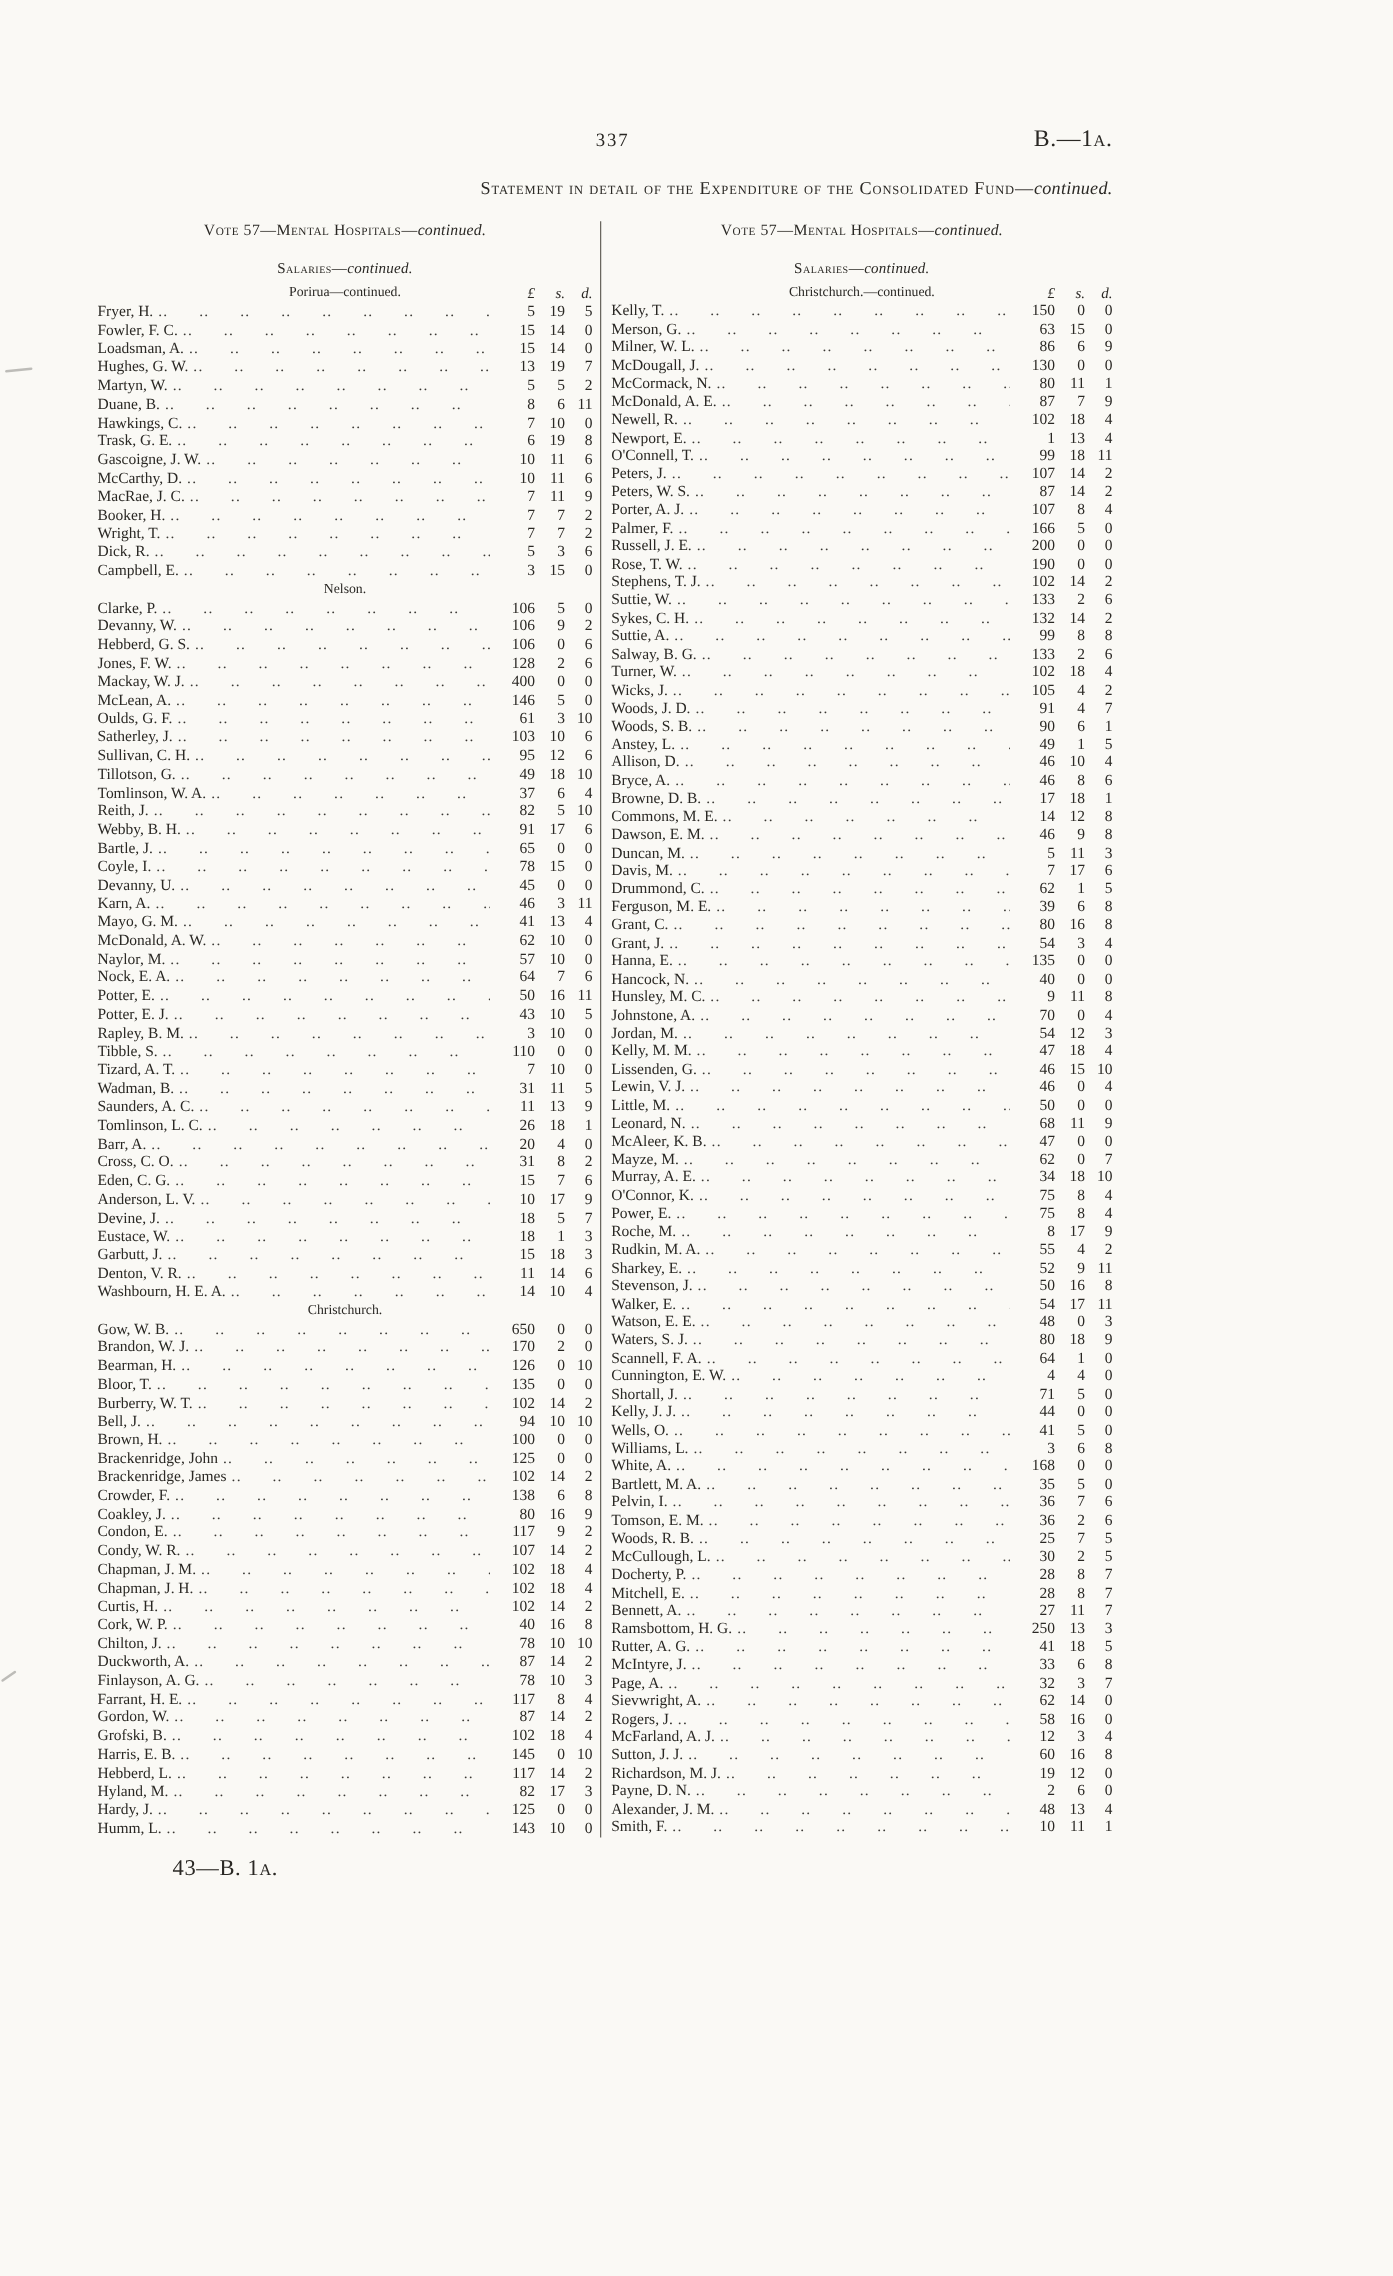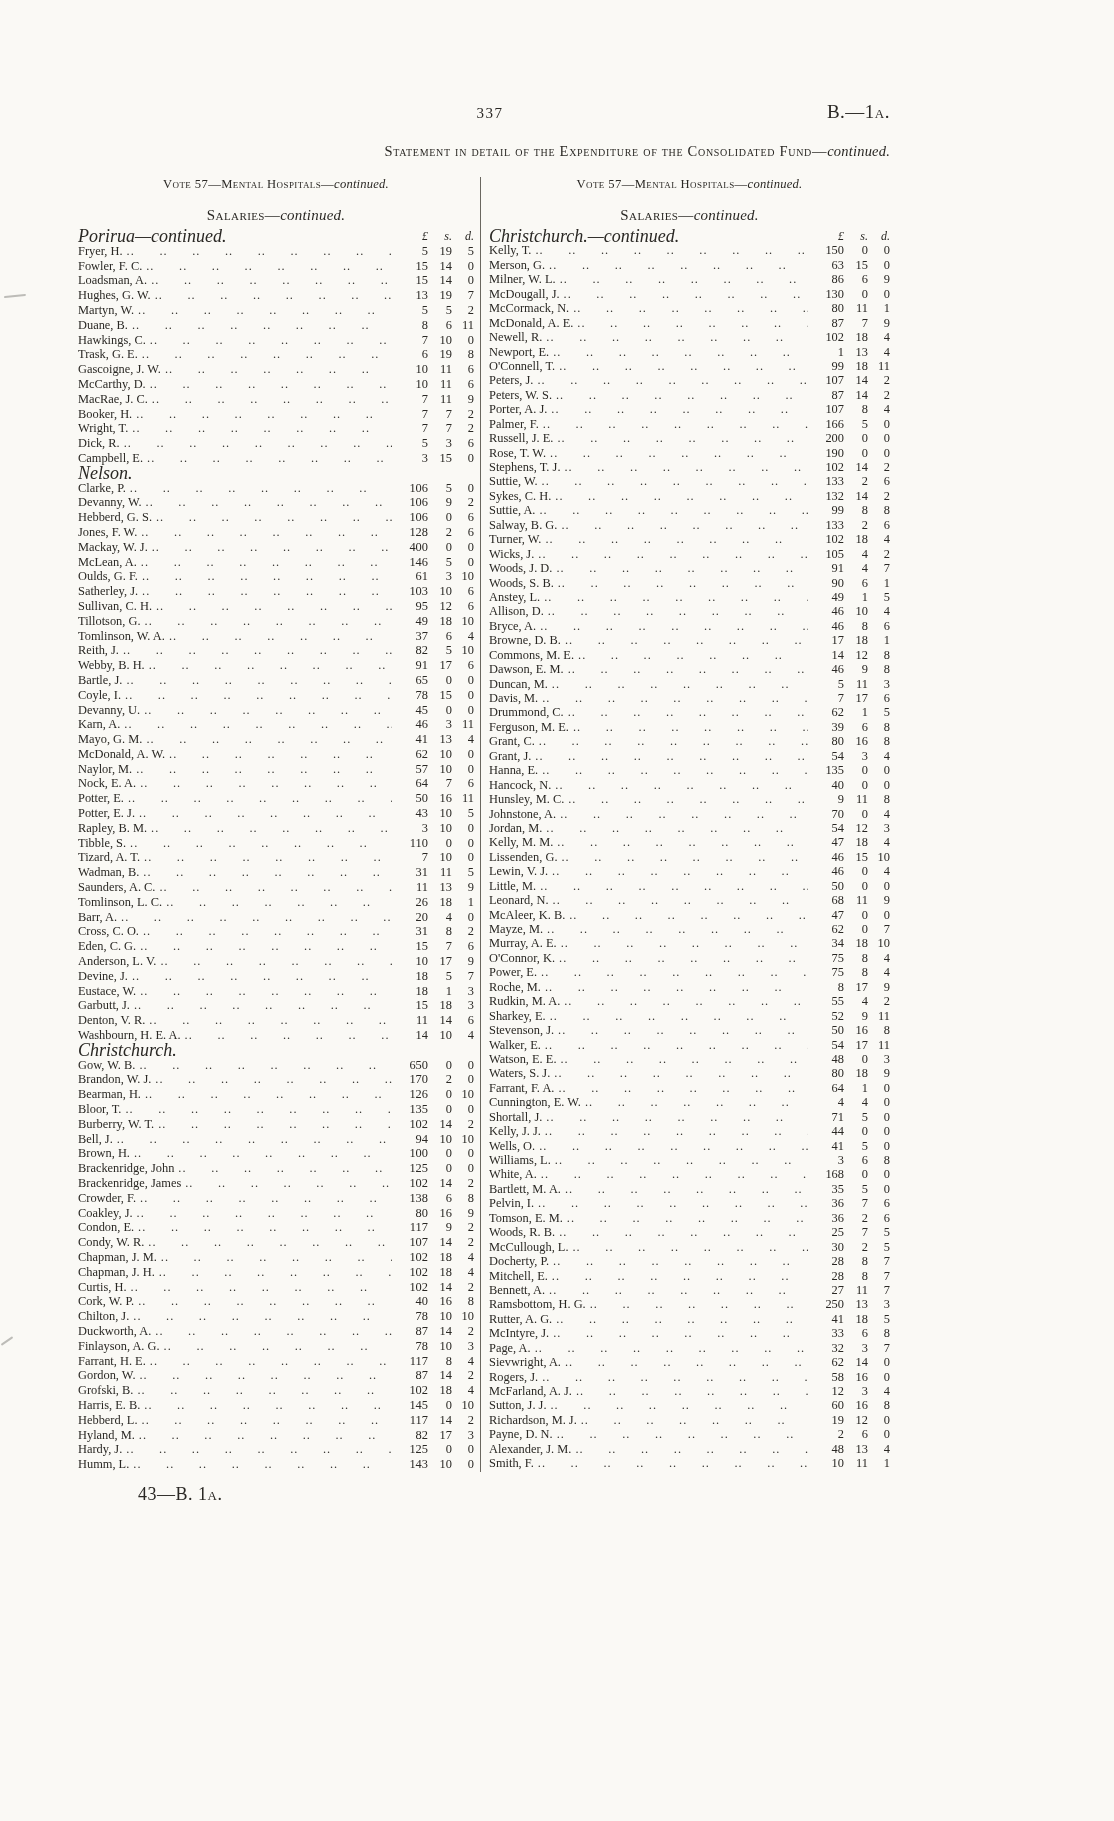--- a/index.html
+++ b/index.html
@@ -19,26 +19,26 @@
 
   .main-title { margin-top: 16px; height: 20px; text-align: right; font-variant: small-caps; font-size: 14.5px; letter-spacing: .7px; }
   .ital { font-style: italic; font-variant: normal; letter-spacing: .2px; }
 
   .columns { display: flex; margin-top: 14px; }
   .col { box-sizing: border-box; }
   .col-left { width: 402px; padding-right: 6px; }
   .col-right { width: 410px; border-left: 1px solid #6a675f; padding-left: 8px; }
 
   .vote-heading { text-align: center; font-variant: small-caps; font-size: 12.6px; letter-spacing: .4px; margin-bottom: 15px; white-space: nowrap; }
-  .salaries-heading { text-align: center; font-variant: small-caps; font-size: 15px; letter-spacing: .4px; margin-bottom: 5px; }
+  .salaries-heading { text-align: center; font-variant: small-caps; font-size: 12px; letter-spacing: .4px; margin-bottom: 5px; }
 
   .section-header { position: relative; }
   .col-left .section-header, .col-left .entry-row { height: 14.8px; line-height: 14.8px; }
   .col-right .section-header, .col-right .entry-row { height: 14.45px; line-height: 14.45px; }
-  .section-title { display: block; font-style: italic; font-size: 18px; }
+  .section-title { display: block; text-align: center; font-size: 11px; }
   .currency-header { position: absolute; right: 0; top: 0; display: flex; font-style: italic; font-size: 12px; }
 
   .entry-row { display: flex; align-items: baseline; font-size: 12.4px; overflow: hidden; }
   .entry-name { white-space: nowrap; flex: 0 0 auto; }
   .dots { flex: 1 1 auto; overflow: hidden; white-space: nowrap; padding: 0 4px; letter-spacing: 1px; color: #3a3834; }
   .amt { flex: 0 0 auto; text-align: right; white-space: nowrap; }
   .amt-p { width: 36px; }
   .amt-s { width: 24px; }
   .amt-d { width: 22px; }
 
@@ -1062,21 +1062,21 @@
             <span class="amt amt-d">3</span>
           </div>
           <div class="entry-row">
             <span class="entry-name">Waters, S. J.</span>
             <span class="dots">..&nbsp;&nbsp;&nbsp;&nbsp;&nbsp;&nbsp;..&nbsp;&nbsp;&nbsp;&nbsp;&nbsp;&nbsp;..&nbsp;&nbsp;&nbsp;&nbsp;&nbsp;&nbsp;..&nbsp;&nbsp;&nbsp;&nbsp;&nbsp;&nbsp;..&nbsp;&nbsp;&nbsp;&nbsp;&nbsp;&nbsp;..&nbsp;&nbsp;&nbsp;&nbsp;&nbsp;&nbsp;..&nbsp;&nbsp;&nbsp;&nbsp;&nbsp;&nbsp;..&nbsp;&nbsp;&nbsp;&nbsp;&nbsp;&nbsp;..&nbsp;&nbsp;&nbsp;&nbsp;&nbsp;&nbsp;..&nbsp;&nbsp;&nbsp;&nbsp;&nbsp;&nbsp;..&nbsp;&nbsp;&nbsp;&nbsp;&nbsp;&nbsp;..&nbsp;&nbsp;&nbsp;&nbsp;&nbsp;&nbsp;..&nbsp;&nbsp;&nbsp;&nbsp;&nbsp;&nbsp;..&nbsp;&nbsp;&nbsp;&nbsp;&nbsp;&nbsp;</span>
             <span class="amt amt-p">80</span>
             <span class="amt amt-s">18</span>
             <span class="amt amt-d">9</span>
           </div>
           <div class="entry-row">
-            <span class="entry-name">Farrant, F. A.</span>
+            <span class="entry-name">Scannell, F. A.</span>
             <span class="dots">..&nbsp;&nbsp;&nbsp;&nbsp;&nbsp;&nbsp;..&nbsp;&nbsp;&nbsp;&nbsp;&nbsp;&nbsp;..&nbsp;&nbsp;&nbsp;&nbsp;&nbsp;&nbsp;..&nbsp;&nbsp;&nbsp;&nbsp;&nbsp;&nbsp;..&nbsp;&nbsp;&nbsp;&nbsp;&nbsp;&nbsp;..&nbsp;&nbsp;&nbsp;&nbsp;&nbsp;&nbsp;..&nbsp;&nbsp;&nbsp;&nbsp;&nbsp;&nbsp;..&nbsp;&nbsp;&nbsp;&nbsp;&nbsp;&nbsp;..&nbsp;&nbsp;&nbsp;&nbsp;&nbsp;&nbsp;..&nbsp;&nbsp;&nbsp;&nbsp;&nbsp;&nbsp;..&nbsp;&nbsp;&nbsp;&nbsp;&nbsp;&nbsp;..&nbsp;&nbsp;&nbsp;&nbsp;&nbsp;&nbsp;..&nbsp;&nbsp;&nbsp;&nbsp;&nbsp;&nbsp;..&nbsp;&nbsp;&nbsp;&nbsp;&nbsp;&nbsp;</span>
             <span class="amt amt-p">64</span>
             <span class="amt amt-s">1</span>
             <span class="amt amt-d">0</span>
           </div>
           <div class="entry-row">
             <span class="entry-name">Cunnington, E. W.</span>
             <span class="dots">..&nbsp;&nbsp;&nbsp;&nbsp;&nbsp;&nbsp;..&nbsp;&nbsp;&nbsp;&nbsp;&nbsp;&nbsp;..&nbsp;&nbsp;&nbsp;&nbsp;&nbsp;&nbsp;..&nbsp;&nbsp;&nbsp;&nbsp;&nbsp;&nbsp;..&nbsp;&nbsp;&nbsp;&nbsp;&nbsp;&nbsp;..&nbsp;&nbsp;&nbsp;&nbsp;&nbsp;&nbsp;..&nbsp;&nbsp;&nbsp;&nbsp;&nbsp;&nbsp;..&nbsp;&nbsp;&nbsp;&nbsp;&nbsp;&nbsp;..&nbsp;&nbsp;&nbsp;&nbsp;&nbsp;&nbsp;..&nbsp;&nbsp;&nbsp;&nbsp;&nbsp;&nbsp;..&nbsp;&nbsp;&nbsp;&nbsp;&nbsp;&nbsp;..&nbsp;&nbsp;&nbsp;&nbsp;&nbsp;&nbsp;..&nbsp;&nbsp;&nbsp;&nbsp;&nbsp;&nbsp;..&nbsp;&nbsp;&nbsp;&nbsp;&nbsp;&nbsp;</span>
             <span class="amt amt-p">4</span>
             <span class="amt amt-s">4</span>

